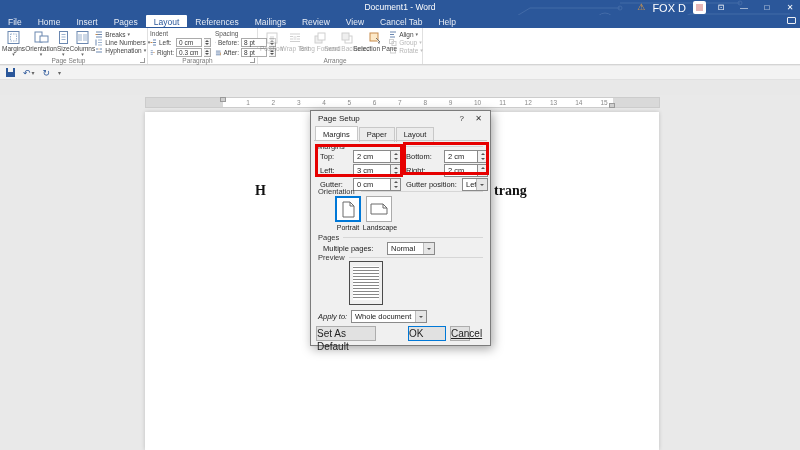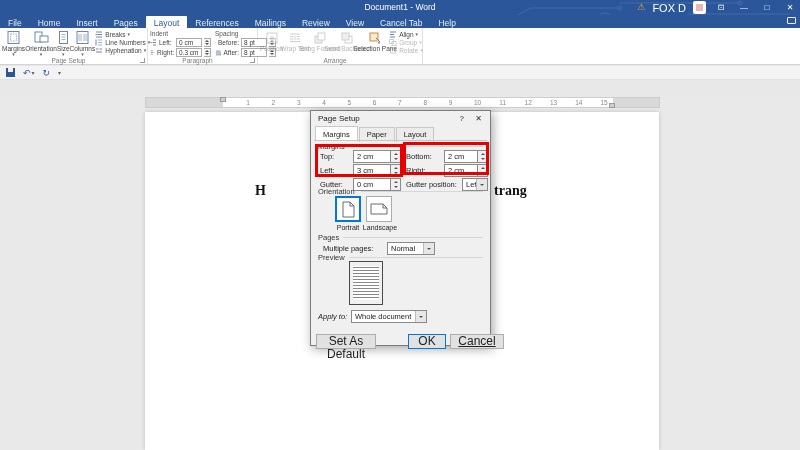--- a/index.html
+++ b/index.html
@@ -13,21 +13,21 @@
   .tb-title { position:absolute; left:0; right:0; top:2px; text-align:center; color:#fff; font-size:8.5px; }
   .tb-right { position:absolute; right:2px; top:0; height:15px; display:flex; align-items:center; gap:7px; color:#fff; }
   .warn { color:var(--warning); font-size:9px; line-height:15px; }
   .plugin { font-size:11px; color:#fff; }
   .badge { width:13px; height:13px; background:#fff; border-radius:2px; display:inline-block; position:relative; }
   .badge::after { content:""; position:absolute; left:3px; top:3px; width:7px; height:7px; background:#e8b7b7; }
   .winbtn { font-size:8px; width:16px; text-align:center; cursor:default; }
   .ribbonopt { font-size:8px; }
 
   
-  .tabrow { position:absolute; left:0; top:15px; width:800px; height:13px; background:var(--titlebar); display:flex; align-items:center; z-index:3; }
+  .tabrow { position:absolute; left:0; top:15px; width:800px; height:13px; background:var(--titlebar); display:flex; align-items:flex-start; z-index:3; }
   .rtab { color:#e8edf5; font-size:8.5px; padding:2px 8px 0 8px; white-space:nowrap; }
   .rtab.active { background:#fff; color:#2b579a; border-radius:1px 1px 0 0; }
   .tellme { display:flex; align-items:center; gap:4px; color:#fff; font-size:8.5px; padding:0 8px; }
   .chaticon { position:absolute; right:4px; top:2px; width:9px; height:7px; border:1px solid #fff; border-radius:1px; opacity:.9; }
 
   
   .ribbon { position:absolute; left:0; top:28px; width:800px; height:37px; background:#fff; border-bottom:1px solid #d4d4d4; display:flex; z-index:3; }
   .rgroup { position:relative; height:100%; border-right:1px solid #e0e0e0; padding:1px 2px 8px 2px; display:flex; }
   .glabel { position:absolute; left:0; right:10px; bottom:0; text-align:center; font-size:6.5px; color:#7a7a7a; }
   .launcher { position:absolute; right:2px; bottom:1px; width:5px; height:5px; border-right:1px solid #9a9a9a; border-bottom:1px solid #9a9a9a; }
@@ -90,21 +90,21 @@
   .fbox { position:absolute; height:13px; background:#fff; border:1px solid #8a8a8a; font-size:7.5px; line-height:11px; padding-left:3px; }
   .fspin { position:absolute; width:10px; height:13px; border:1px solid #8a8a8a; border-left:none; background:#f0f0f0; display:flex; flex-direction:column; align-items:center; justify-content:space-around; }
   .ddown { position:absolute; height:13px; background:#fff; border:1px solid #8a8a8a; font-size:7.5px; line-height:11px; padding-left:3px; }
   .dd-btn { position:absolute; right:0; top:0; width:11px; height:11px; background:#e6e6e6; border-left:1px solid #bcbcbc; display:flex; align-items:center; justify-content:center; }
   .redbox { position:absolute; border:3px solid var(--highlight-red); pointer-events:none; z-index:5; }
   .orient-box { position:absolute; width:26px; height:26px; background:#fff; border:1px solid #ababab; display:flex; align-items:center; justify-content:center; }
   .orient-box.sel { border:2px solid var(--selection); }
   .orient-lbl { position:absolute; font-size:7px; text-align:center; }
   .preview-thumb { position:absolute; left:38px; top:150px; width:34px; height:44px; background:#fff; border:1px solid #4a4a4a;
     background-image:repeating-linear-gradient(#fff 0 2px, #888 2px 3px); background-clip:content-box; padding:4px 3px; }
-  .dbtn { position:absolute; height:15px; background:#e1e1e1; border:1px solid #adadad; font-size:12px; text-align:center; line-height:13px;margin-top:8px; }
+  .dbtn { position:absolute; height:15px; background:#e1e1e1; border:1px solid #adadad; font-size:10px; line-height:13px; }
   .dbtn.primary { border:1.5px solid var(--selection); }
 
   svg { display:block; }
 </style>
 </head>
 <body>
 
 <div class="app">
 
   <div class="titlebar">
@@ -489,16 +489,16 @@
     <span class="sec-line" style="left:38px; right:7px; top:146px;"></span>
     <span class="preview-thumb"></span>
 
     <span class="flabel" style="left:7px; top:199px;font-style:italic;">Apply to:</span>
     <span class="ddown" style="left:40px; top:199px; width:76px;"><span>Whole document</span><span class="dd-btn">
           <i class="tri-d"></i>
         </span></span>
 
     <span class="dbtn" style="left:5px; top:215px; width:60px;">Set As Default</span>
     <span class="dbtn primary" style="left:97px; top:215px; width:38px;">OK</span>
-    <span class="dbtn" style="left:139px; top:215px; width:54px;text-decoration:underline;">Cancel</span>
+    <span class="dbtn" style="left:139px; top:215px; width:20px;text-decoration:underline;">Cancel</span>
   </div>
 
 </div>
 
 </body></html>

